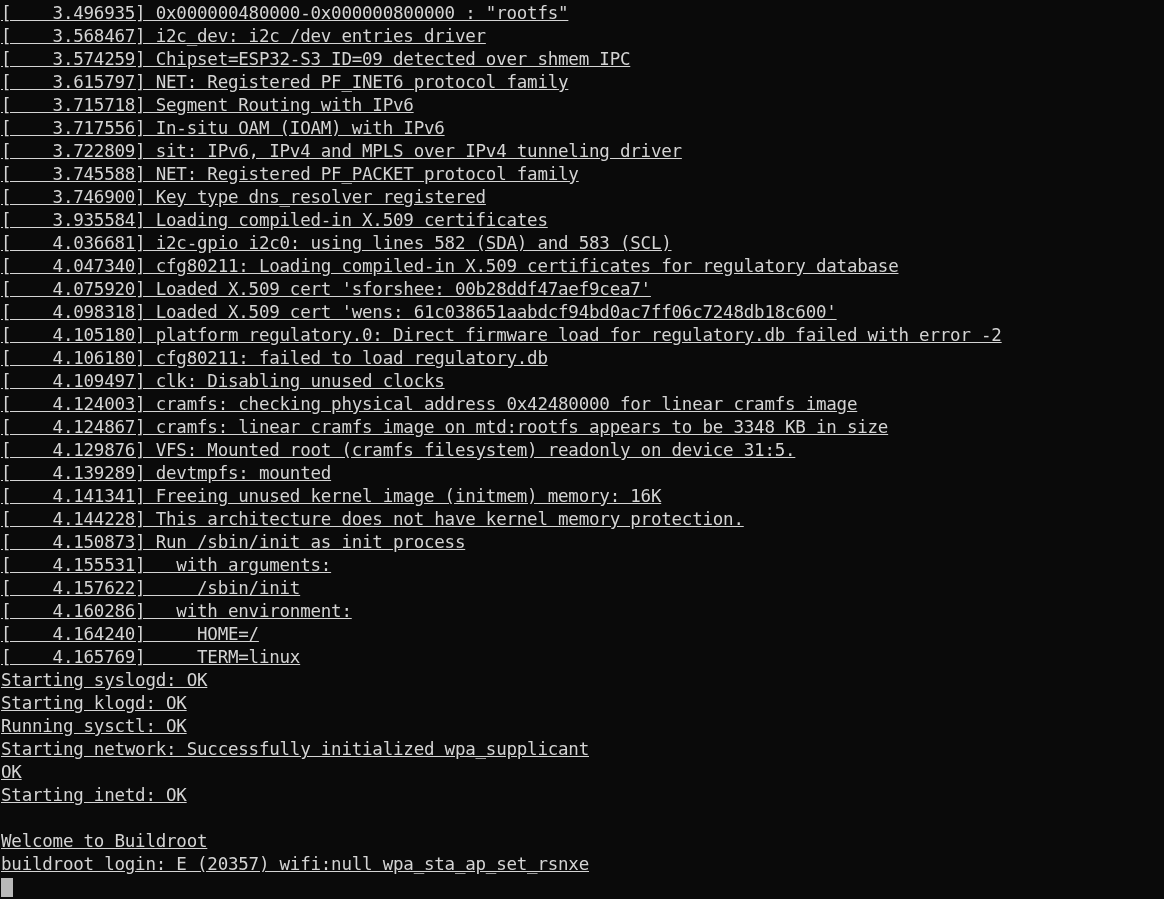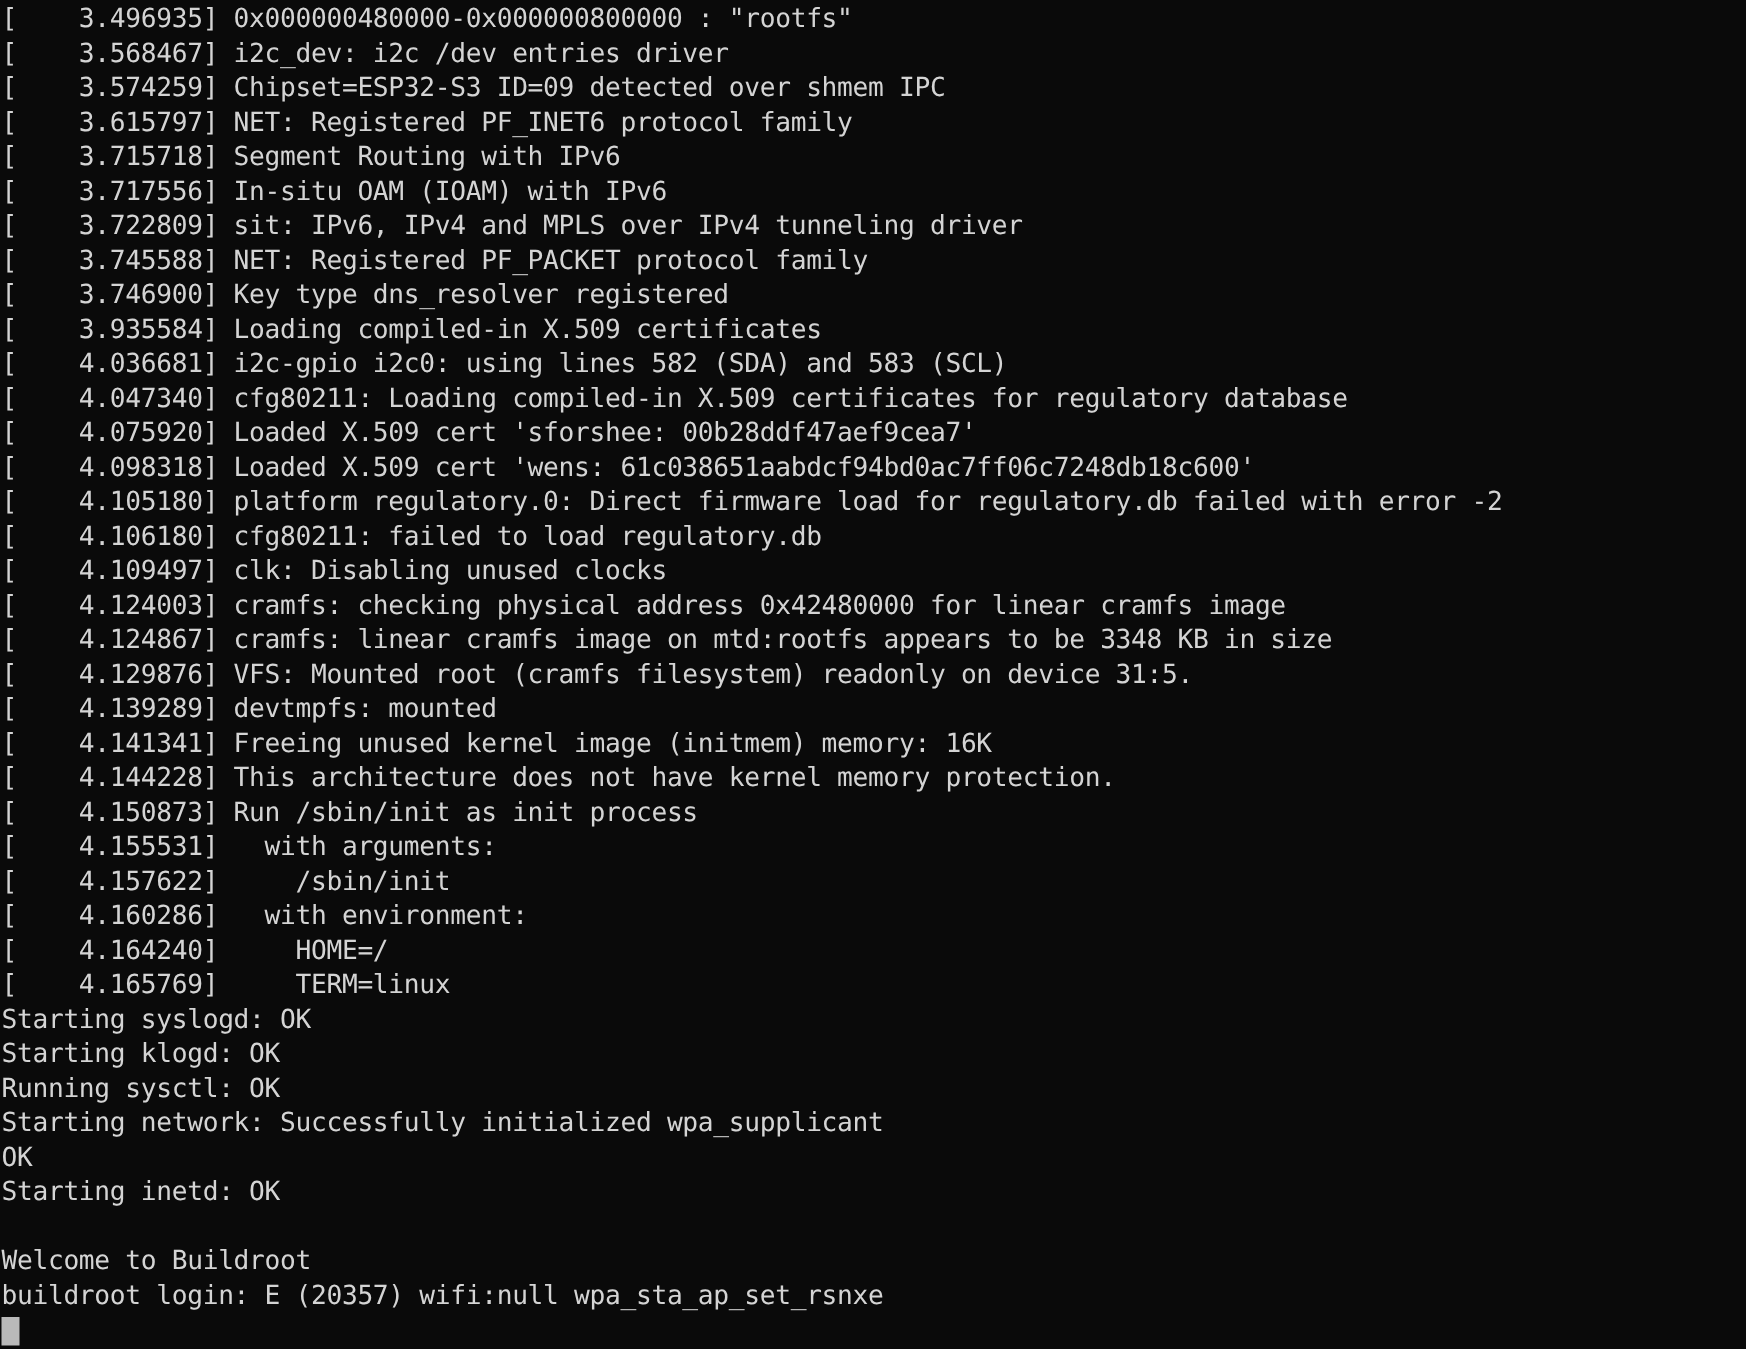--- a/index.html
+++ b/index.html
@@ -18,20 +18,21 @@
     padding: 2px 0 0 0;
   }
   #console-output {
     font-family: "DejaVu Sans Mono", "Liberation Mono", monospace;
     font-size: 17.5px;
     line-height: 23px;
     color: #d4d4d4;
     white-space: pre;
     letter-spacing: -0.22px;
     padding-left: 1px;
+    text-decoration: underline;
     -webkit-font-smoothing: antialiased;
   }
   .line {
     white-space: pre;
     height: 23px;
     display: block;
     font-family: "DejaVu Sans Mono", "Liberation Mono", monospace;
   }
   .blank-line {
     height: 23px;

